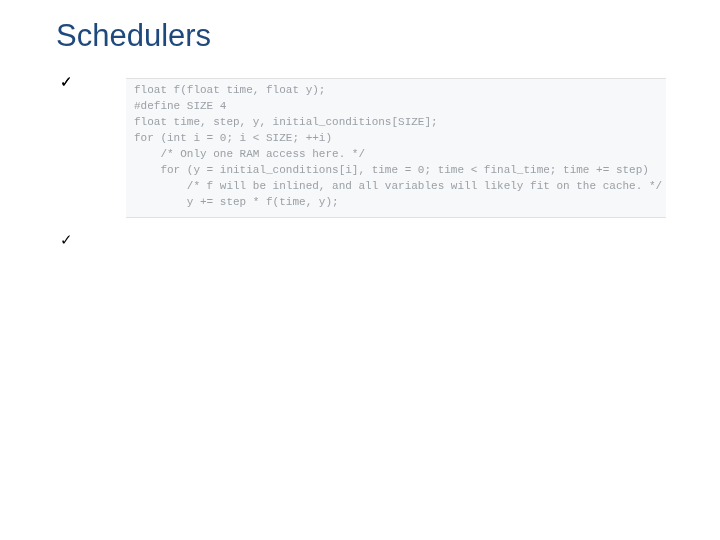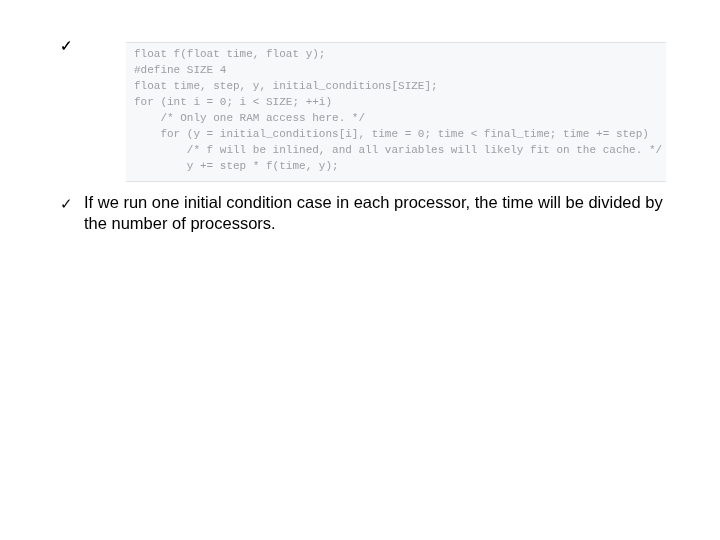--- a/index.html
+++ b/index.html
@@ -71,20 +71,23 @@
     color: #9aa0a6;
     white-space: pre;
     overflow: hidden;
   }
 </style>
 </head>
 <body>
 
 <div class="slide">
 
+  <div class="title-wrap">
+    <h1 class="title">Schedulers</h1>
+  </div>
 
 
   <div class="body">
 
     <ul class="bullets">
       <li>
         <span class="check">✓</span>
       </li>
       <li>
         <span class="check">✓</span>
@@ -96,19 +99,18 @@
 float time, step, y, initial_conditions[SIZE];
 for (int i = 0; i &lt; SIZE; ++i)
     /* Only one RAM access here. */
     for (y = initial_conditions[i], time = 0; time &lt; final_time; time += step)
         /* f will be inlined, and all variables will likely fit on the cache. */
         y += step * f(time, y);</div>
 
     <ul class="bullets">
       <li>
         <span class="check">✓</span>
-        <span>If we run one initial condition case in each processor, the time will be divided by the number of processors.</span>
       </li>
     </ul>
 
   </div>
 
 </div>
 
 </body></html>

